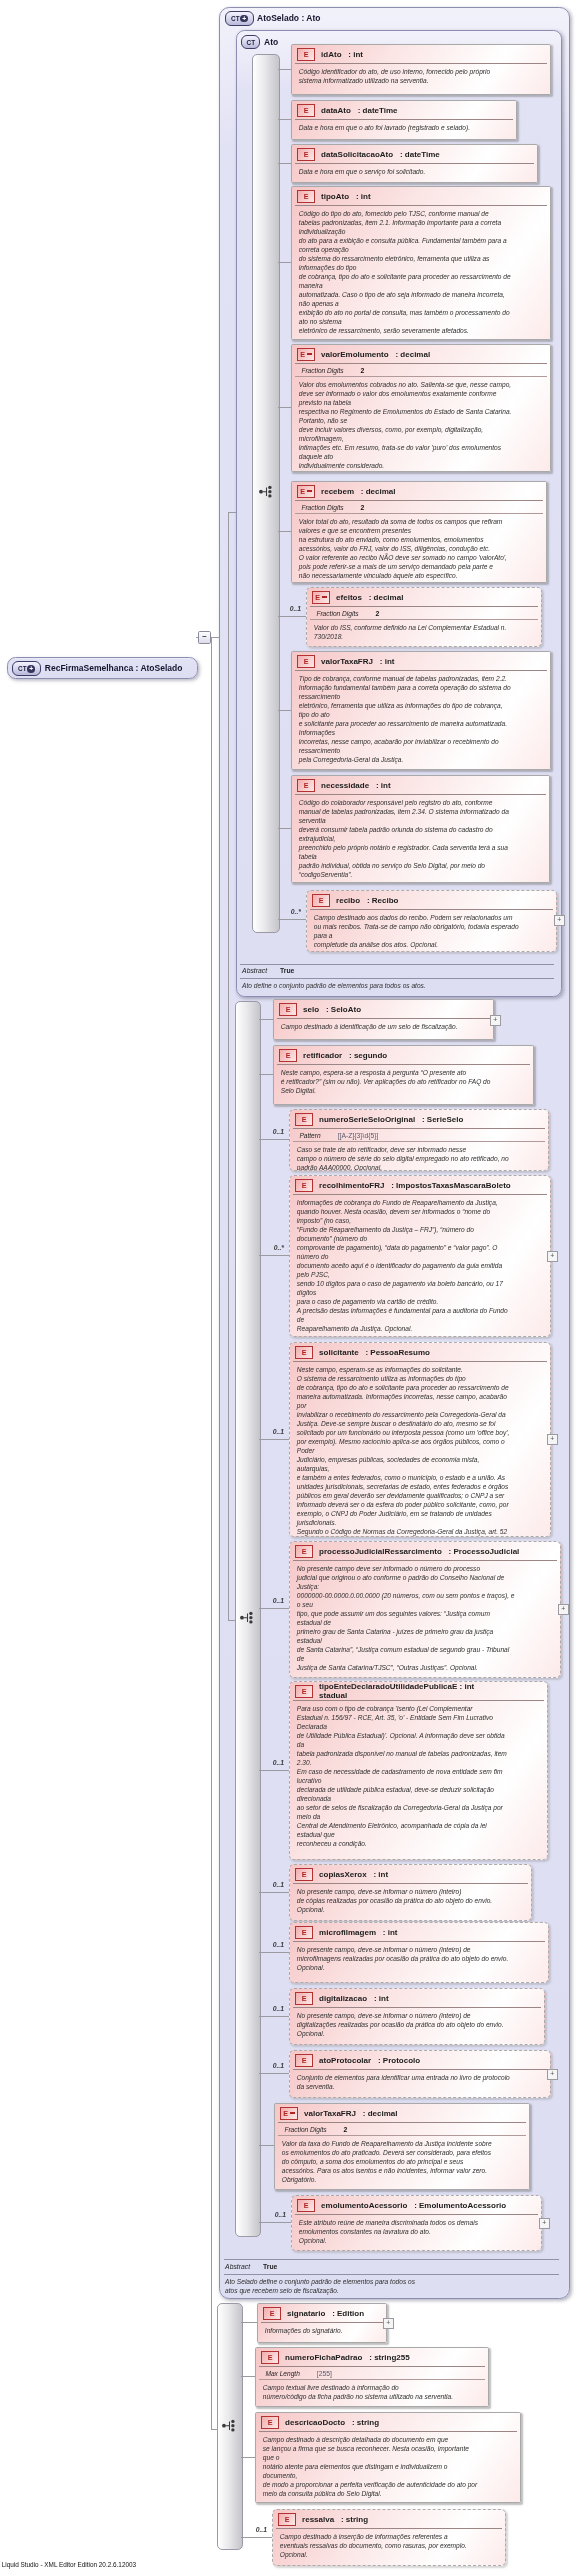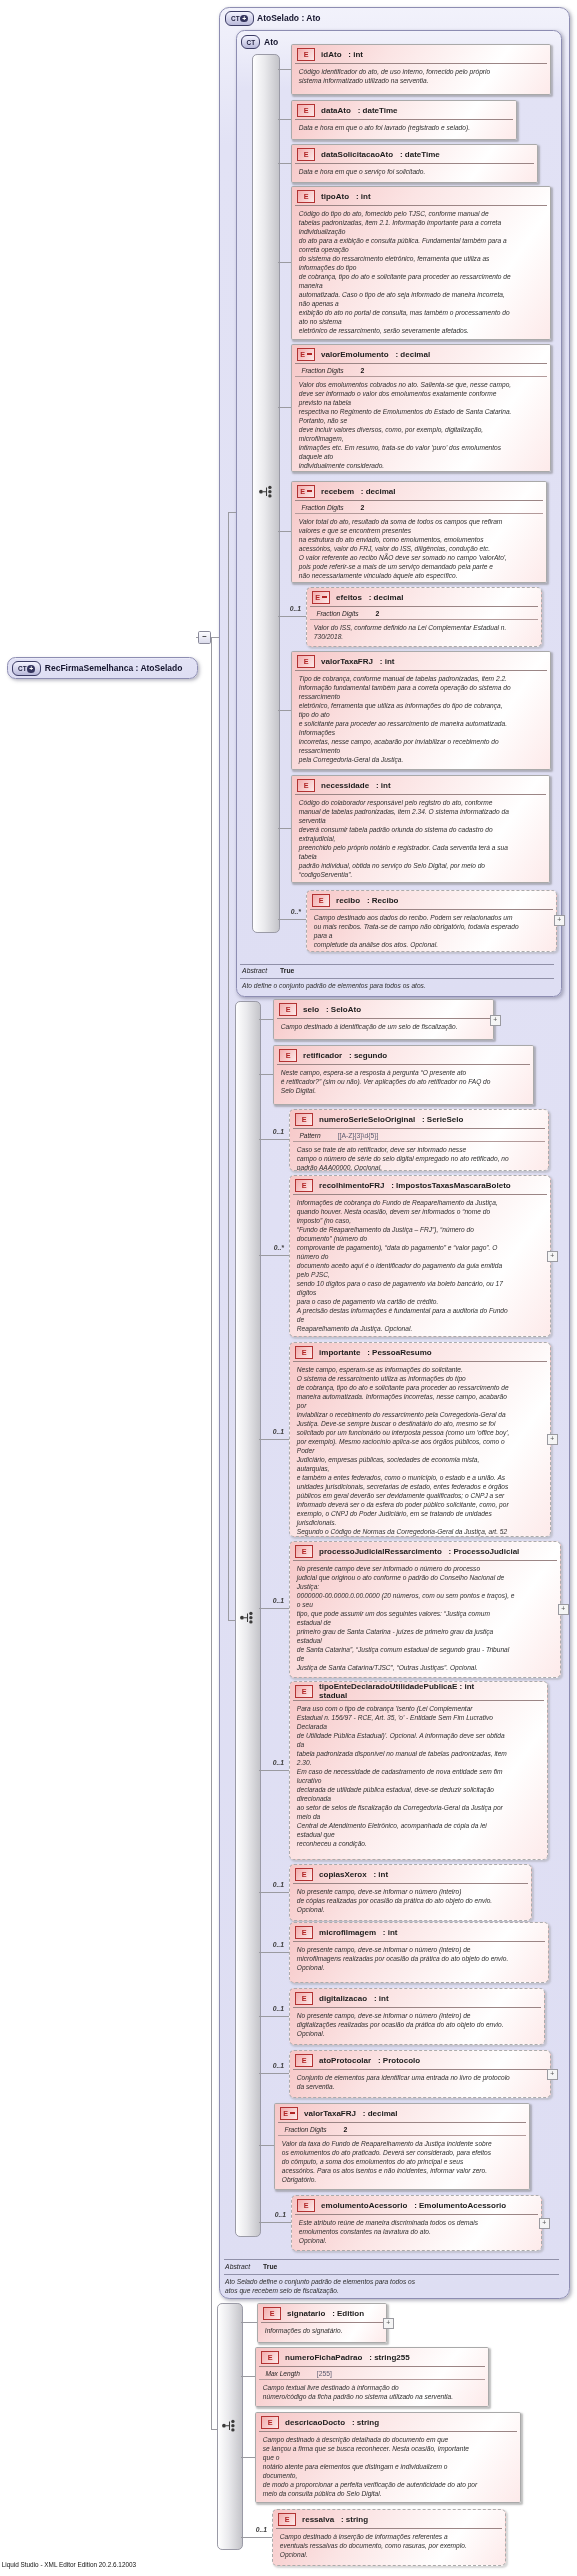--- a/index.html
+++ b/index.html
@@ -300,21 +300,21 @@
 dígitos
 para o caso de pagamento via cartão de crédito.
 A precisão destas informações é fundamental para a auditoria do Fundo
 de
 Reaparelhamento da Justiça. Opcional.</div>
       </div>
       <div class="plusbox" style="left: 547px; top: 1251px;">+</div>
       <div class="line" style="left: 259px; top: 1439px; width: 31px; height: 0.9px;"></div>
       <div class="cardlbl" style="left: 257px; top: 1428px;">0..1</div>
       <div class="card dashed" style="left: 289px; top: 1342px; width: 260px; height: 193px;">
-        <div class="card-head"><div class="eicon">E</div><div class="ename">importante</div><div class="etype">: PessoaResumo</div></div>
+        <div class="card-head"><div class="eicon">E</div><div class="ename">solicitante</div><div class="etype">: PessoaResumo</div></div>
         <div class="hdiv"></div>
         <div class="desc">Neste campo, esperam-se as informações do solicitante.
 O sistema de ressarcimento utiliza as informações do tipo
 de cobrança, tipo do ato e solicitante para proceder ao ressarcimento de
 maneira automatizada. Informações incorretas, nesse campo, acabarão
 por
 inviabilizar o recebimento do ressarcimento pela Corregedoria-Geral da
 Justiça. Deve-se sempre buscar o destinatário do ato, mesmo se foi
 solicitado por um funcionário ou interposta pessoa (como um 'office boy',
 por exemplo). Mesmo raciocínio aplica-se aos órgãos públicos, como o

